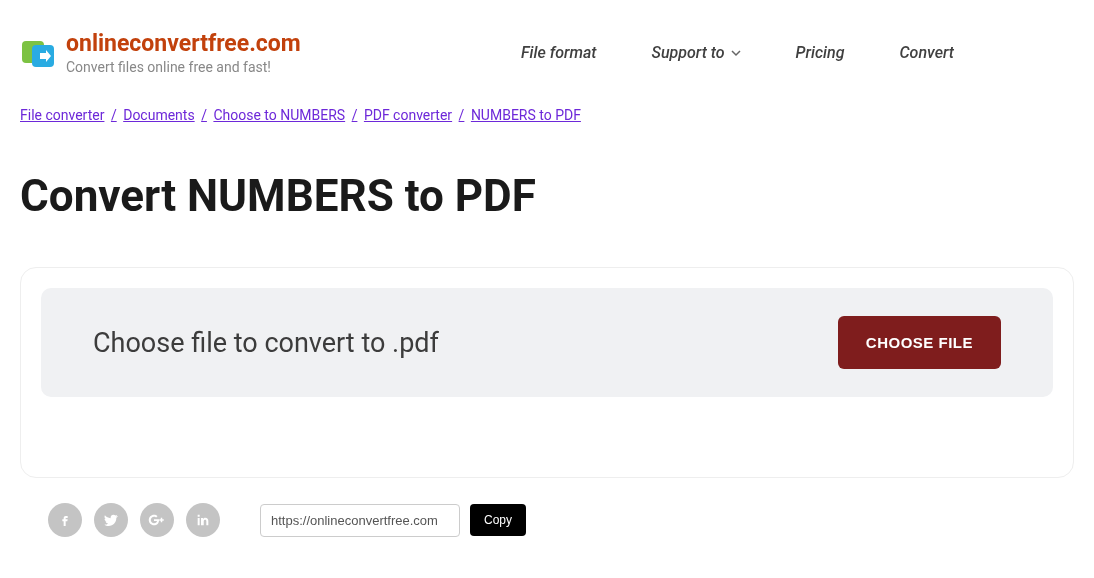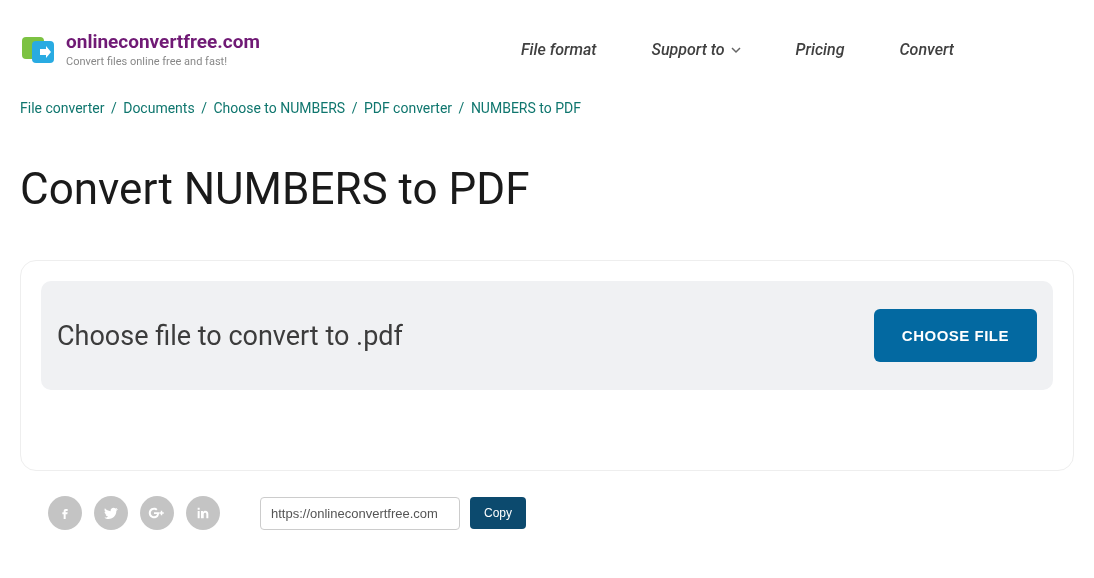--- a/index.html
+++ b/index.html
@@ -25,26 +25,26 @@
       display: flex;
       align-items: center;
       gap: 10px;
     }
     .logo-icon {
       width: 36px;
       height: 36px;
       position: relative;
     }
     .site-name {
-      font-size: 19px;
+      font-size: 23px;
       font-weight: 700;
-      color: #701a75;
+      color: #c2410c;
     }
     .tagline {
-      font-size: 11px;
+      font-size: 14px;
       color: #888;
       margin-top: 2px;
     }
     .nav {
       display: flex;
       gap: 55px;
       padding-right: 120px;
       font-style: italic;
     }
     .nav-item {
@@ -58,52 +58,53 @@
     }
     .chevron {
       display: inline-block;
     }
     .breadcrumb {
       padding: 12px 20px;
       font-size: 14px;
       color: #999;
     }
     .breadcrumb span {
-      color: #0f766e;
+      color: #6d28d9;
+      text-decoration: underline;
     }
     .breadcrumb .sep {
       margin: 0 3px;
     }
     .page-title {
       font-size: 44px;
-      font-weight: 400;
+      font-weight: 700;
       color: #1a1a1a;
       padding: 35px 4px 30px 20px;
     }
     .card {
       margin: 15px 20px;
       border: 1px solid #eeeeee;
       border-radius: 16px;
       padding: 20px;
     }
     .upload-panel {
       background: #f0f1f3;
       border-radius: 10px;
-      padding: 28px 16px;
+      padding: 28px 52px;
       display: flex;
       align-items: center;
       justify-content: space-between;
     }
     .upload-text {
       font-size: 27px;
       color: #3c3c3c;
       font-weight: 400;
     }
     .choose-btn {
-      background: #0369a1;
+      background: #7f1d1d;
       color: #fff;
       border: none;
       border-radius: 6px;
       padding: 18px 28px;
       font-size: 15px;
       font-weight: 600;
       letter-spacing: 0.5px;
       cursor: pointer;
     }
     .spacer {
@@ -133,21 +134,21 @@
     .url-input {
       width: 200px;
       padding: 8px 10px;
       border: 1px solid #ccc;
       border-radius: 4px;
       font-size: 13px;
       color: #555;
       margin-left: 30px;
     }
     .copy-btn {
-      background: #0c4a6e;
+      background: #000000;
       color: #fff;
       border: none;
       border-radius: 4px;
       padding: 9px 14px;
       font-size: 12px;
       cursor: pointer;
     }
   </style>
 </head>
 <body>

